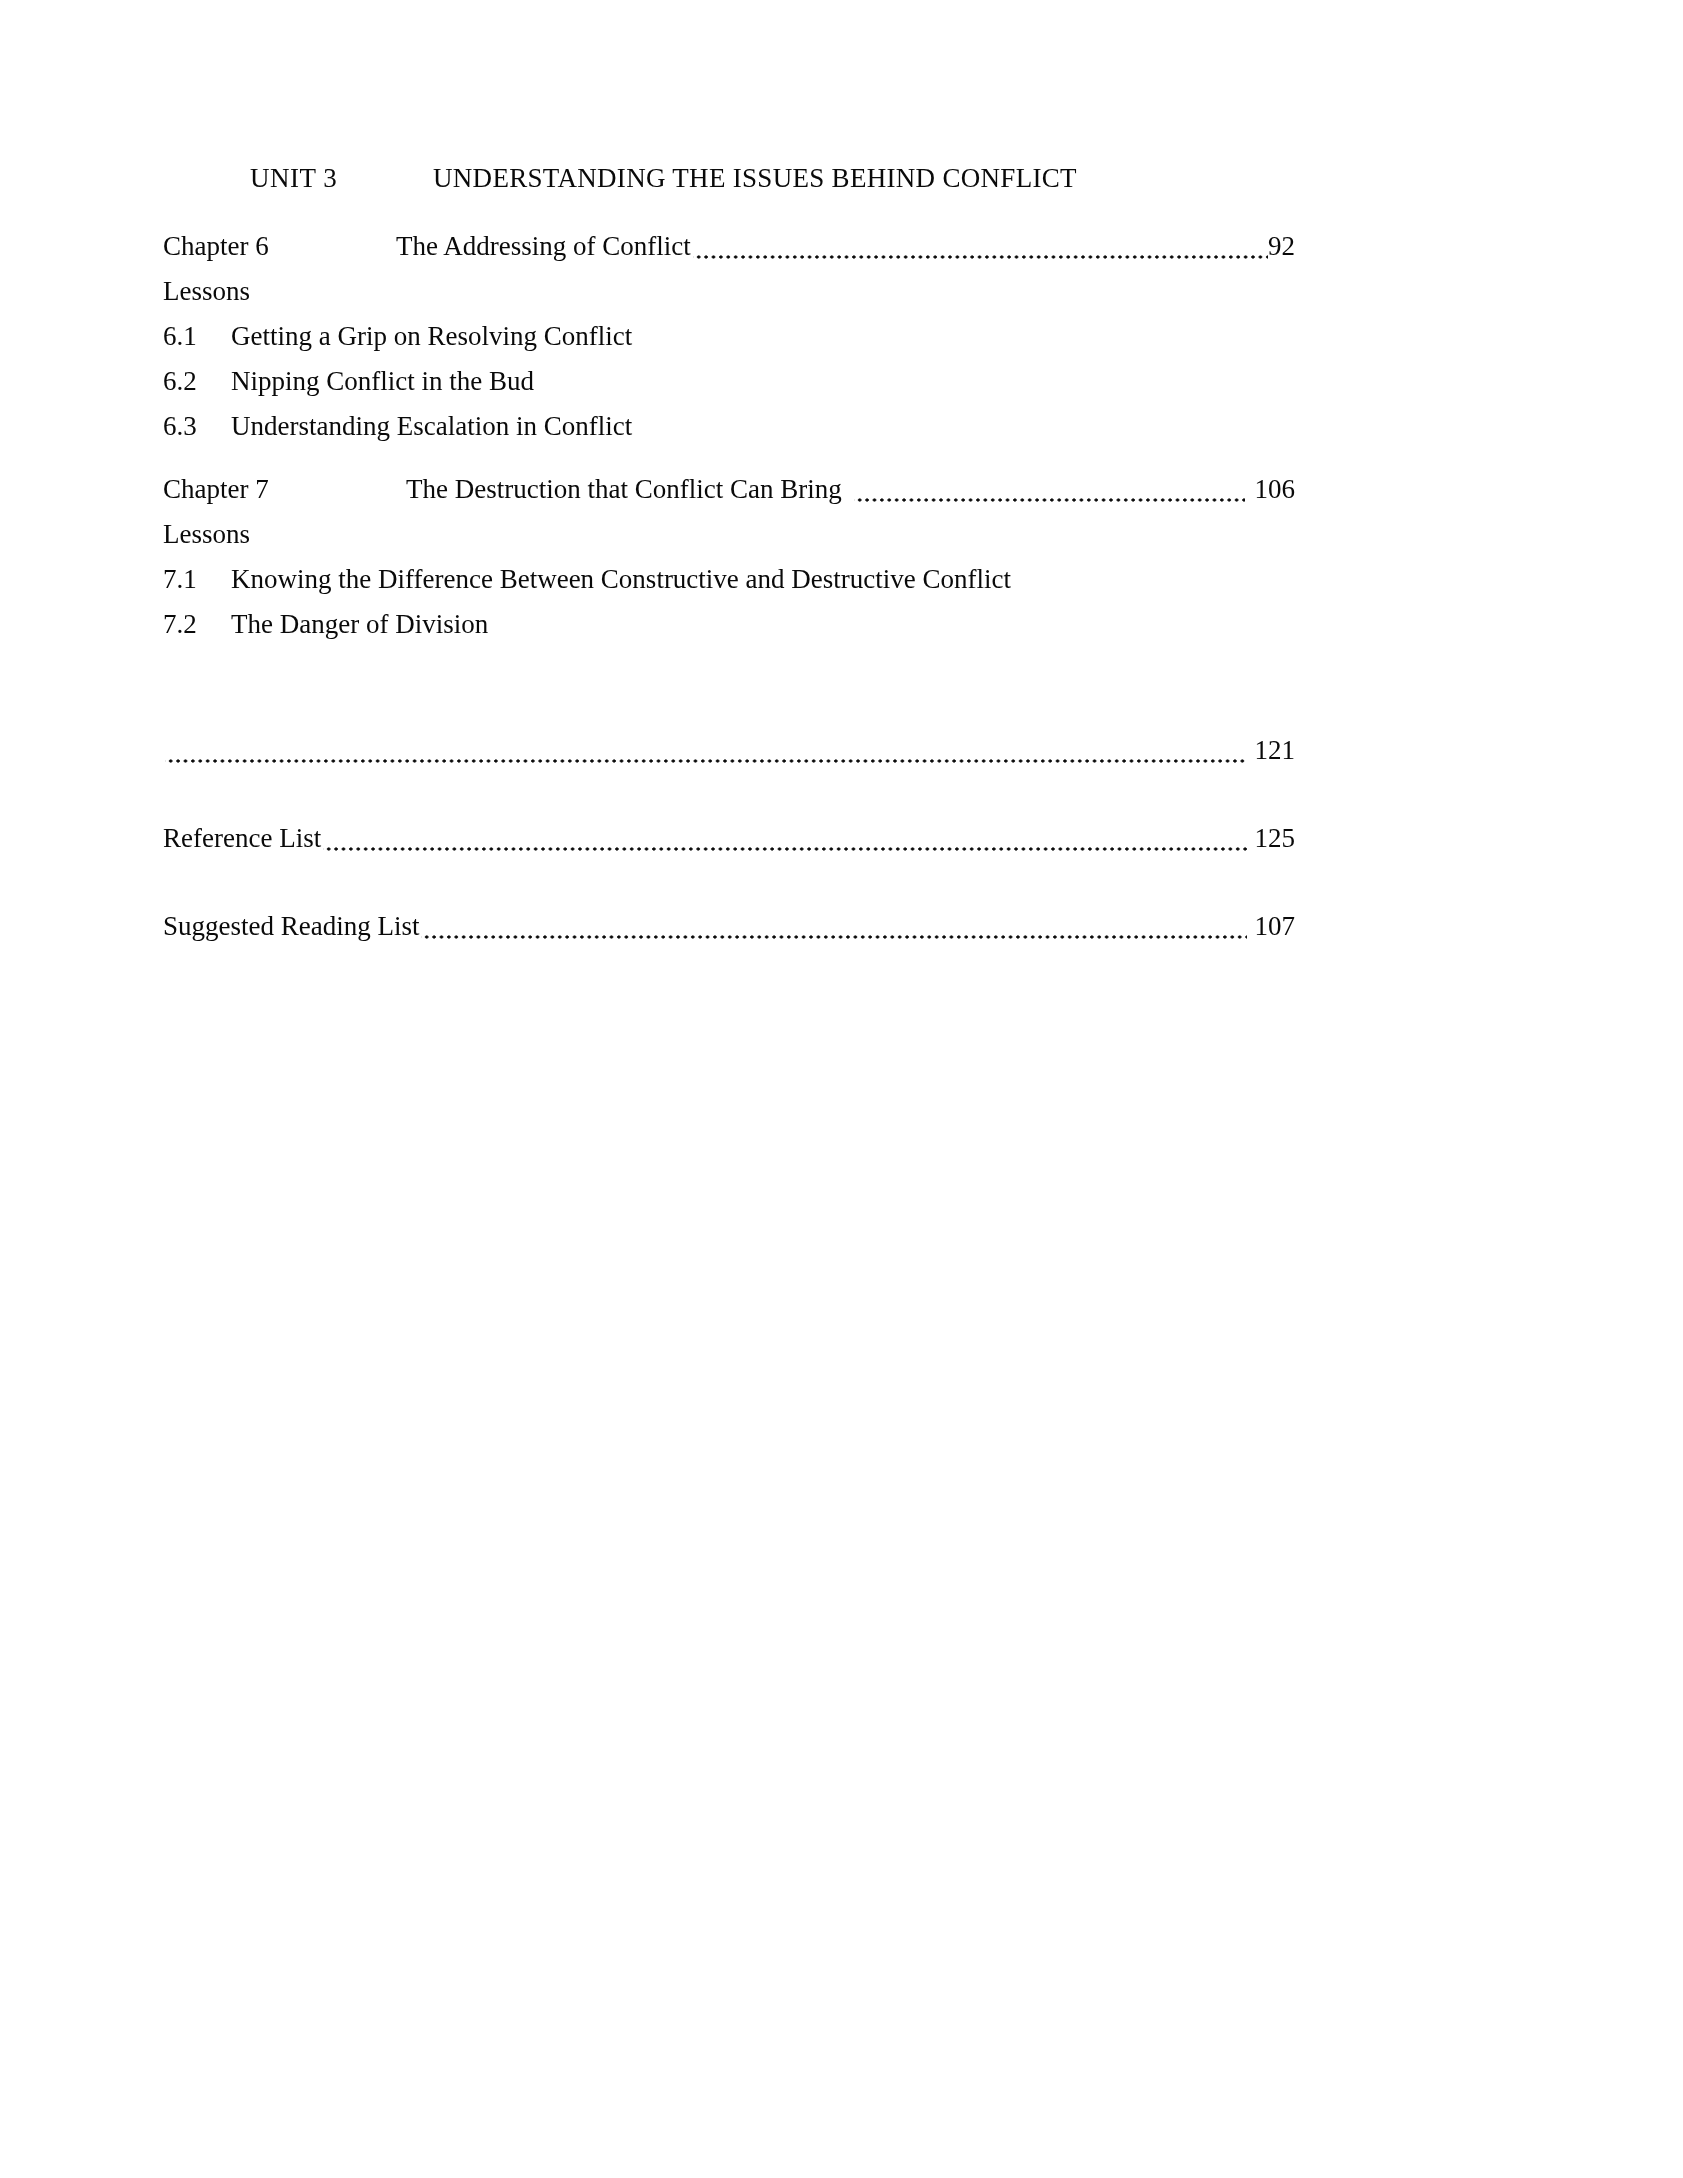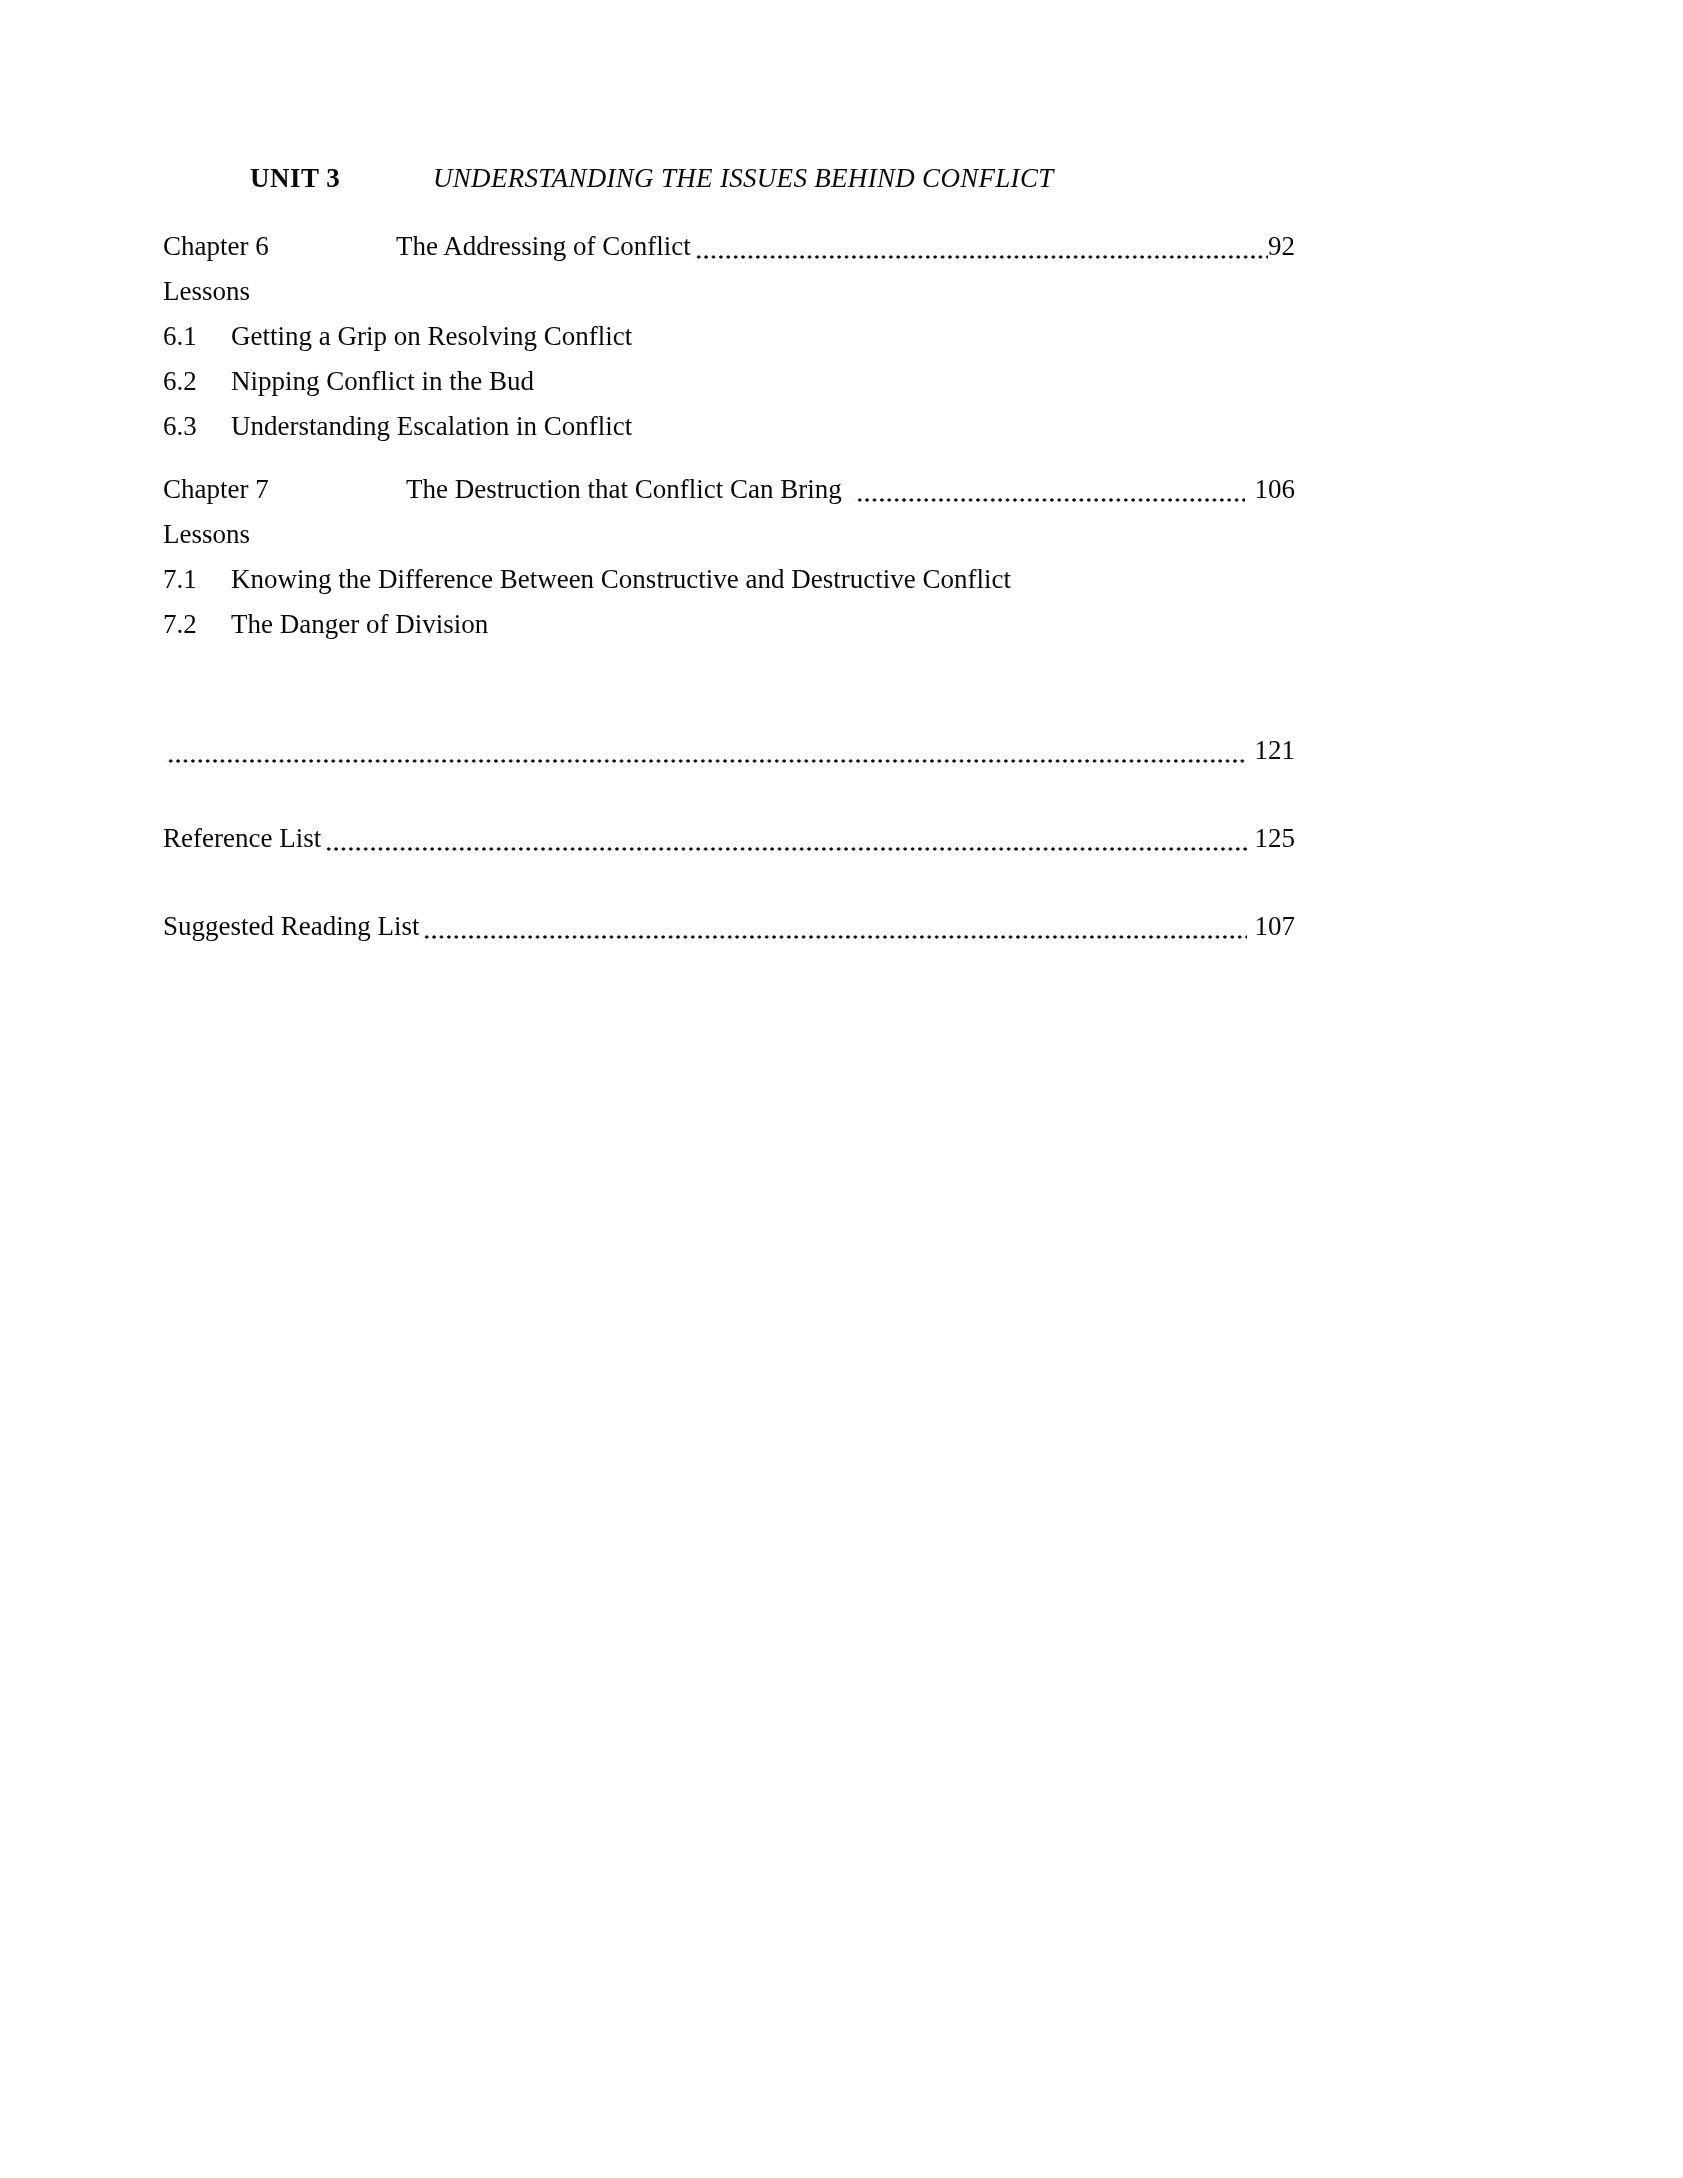--- a/index.html
+++ b/index.html
@@ -23,25 +23,24 @@
   .row {
     display: flex;
     align-items: baseline;
     white-space: nowrap;
   }
   
   .unit-heading .unit-label {
     display: inline-block;
     width: 183px;
     margin-left: 87px;
-    font-weight: bold;
+    font-weight: normal;
     letter-spacing: 0.5px;
   }
   .unit-heading .unit-title {
-    font-style: italic;
     letter-spacing: 0.3px;
   }
   
   .chapter-row { margin-top: 23px; }
   .chapter-row.second { margin-top: 18px; gap: 10px; }
   .chapter-label {
     display: inline-block;
     width: 233px;
     font-weight: normal;
     flex: 0 0 auto;

